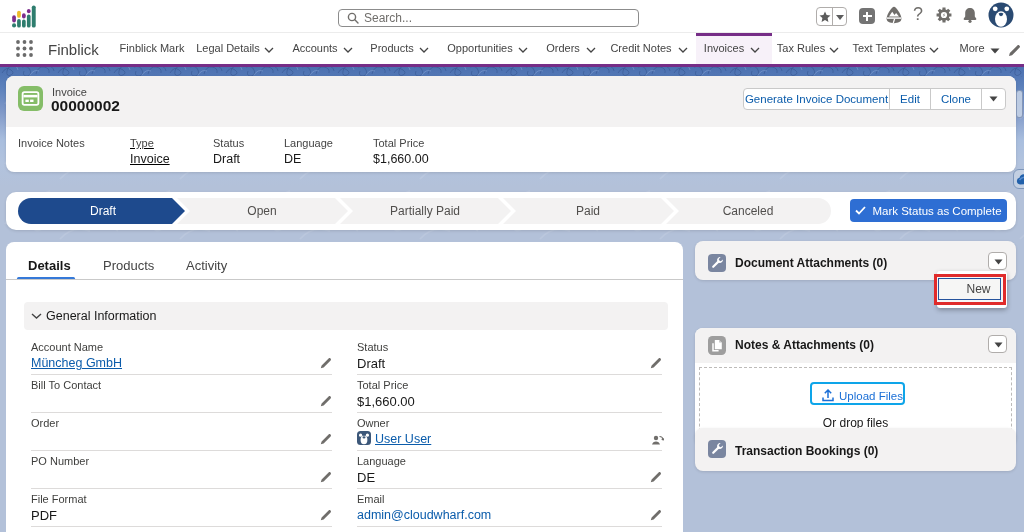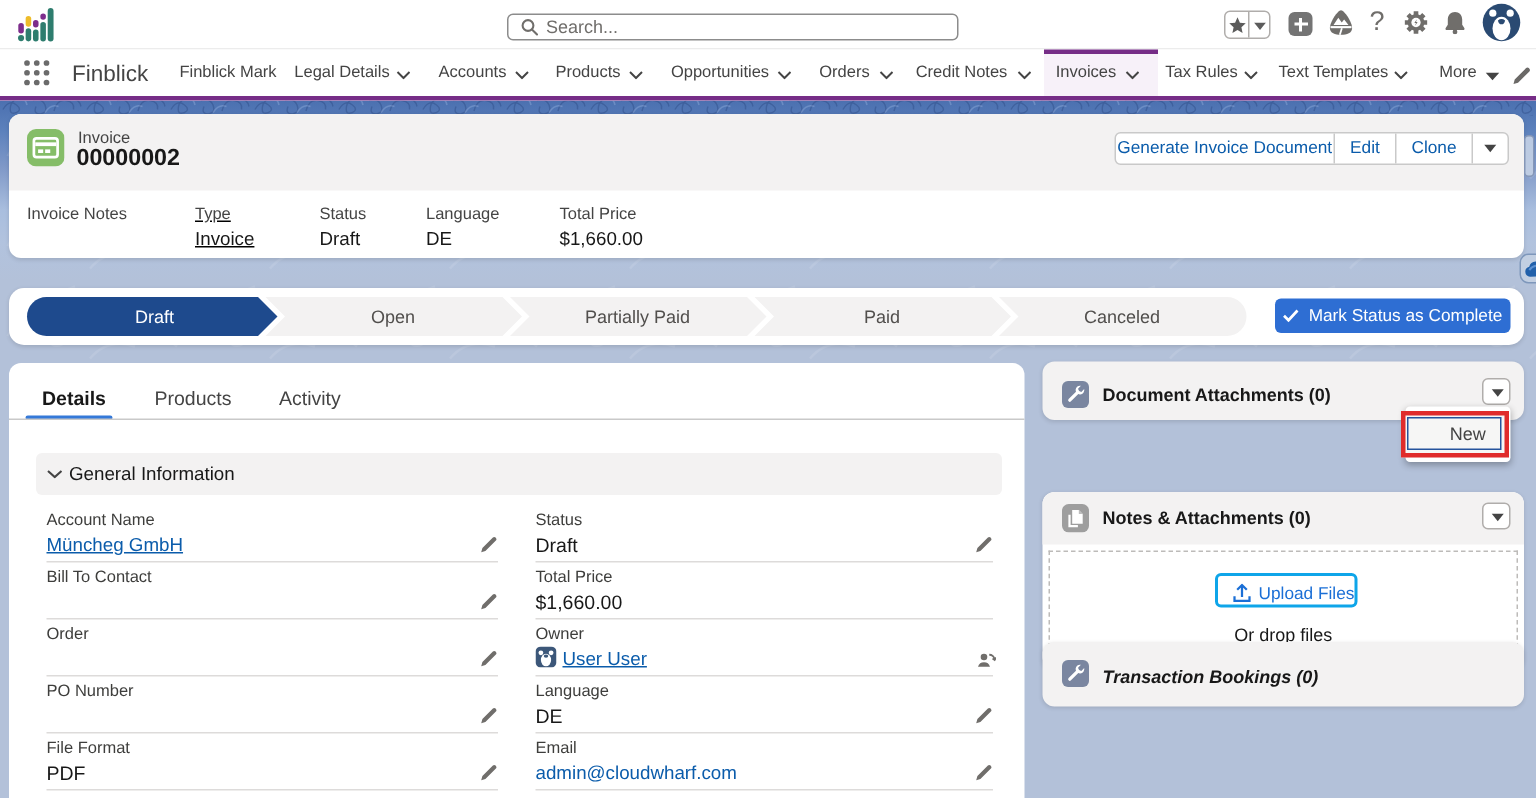--- a/index.html
+++ b/index.html
@@ -378,21 +378,21 @@
   <div class="abs" style="left:115px;top:54px;width:95px;height:23px;background:#fff;border:2px solid #0ea5e9;border-radius:4px;">
     <svg class="abs" style="left:10px;top:5px;" width="12" height="13" viewBox="0 0 12 13">
       <path d="M1 8.5 V11.5 H11 V8.5" stroke="#1b6fd6" stroke-width="1.5" fill="none"></path>
       <path d="M6 9 V1.5 M2.8 4.2 L6 1 L9.2 4.2" stroke="#1b6fd6" stroke-width="1.5" fill="none"></path>
     </svg>
     <span class="abs" style="left:27px;top:5.5px;font-size:11.5px;color:#1b6fd6;white-space:nowrap;">Upload Files</span>
   </div>
   <div class="abs" style="left:0;top:88px;width:100%;text-align:center;font-size:12px;color:#181818;">Or drop files</div>
 </div>
 
-<div class="scard-h" style="left:695px;top:428px;width:321px;height:43px;font-style:italic;">
+<div class="scard-h" style="left:695px;top:428px;width:321px;height:43px;">
   <svg class="abs" style="left:13px;top:12px;" width="18" height="18" viewBox="0 0 18 18">
     <rect width="18" height="18" rx="4" fill="#7a86a0"></rect>
     <path d="M12.6 3.2 a2.9 2.9 0 1 0 2.2 2.2 l-1.9 1.9 -1.6 -0.6 -0.6 -1.6 Z" fill="#fff"></path>
     <path d="M10.6 7.4 L5.2 12.8" stroke="#fff" stroke-width="2.2" stroke-linecap="round"></path>
   </svg>
   <div class="stitle" style="top:16px;">Transaction Bookings (0)</div>
 </div>
 
 <div class="abs" style="left:1013px;top:169px;width:20px;height:20px;background:#c2cfe2;border:1.5px solid #7e97bb;border-radius:6px;">
   <svg class="abs" style="left:1.5px;top:4px;" width="16" height="11" viewBox="0 0 16 11">

